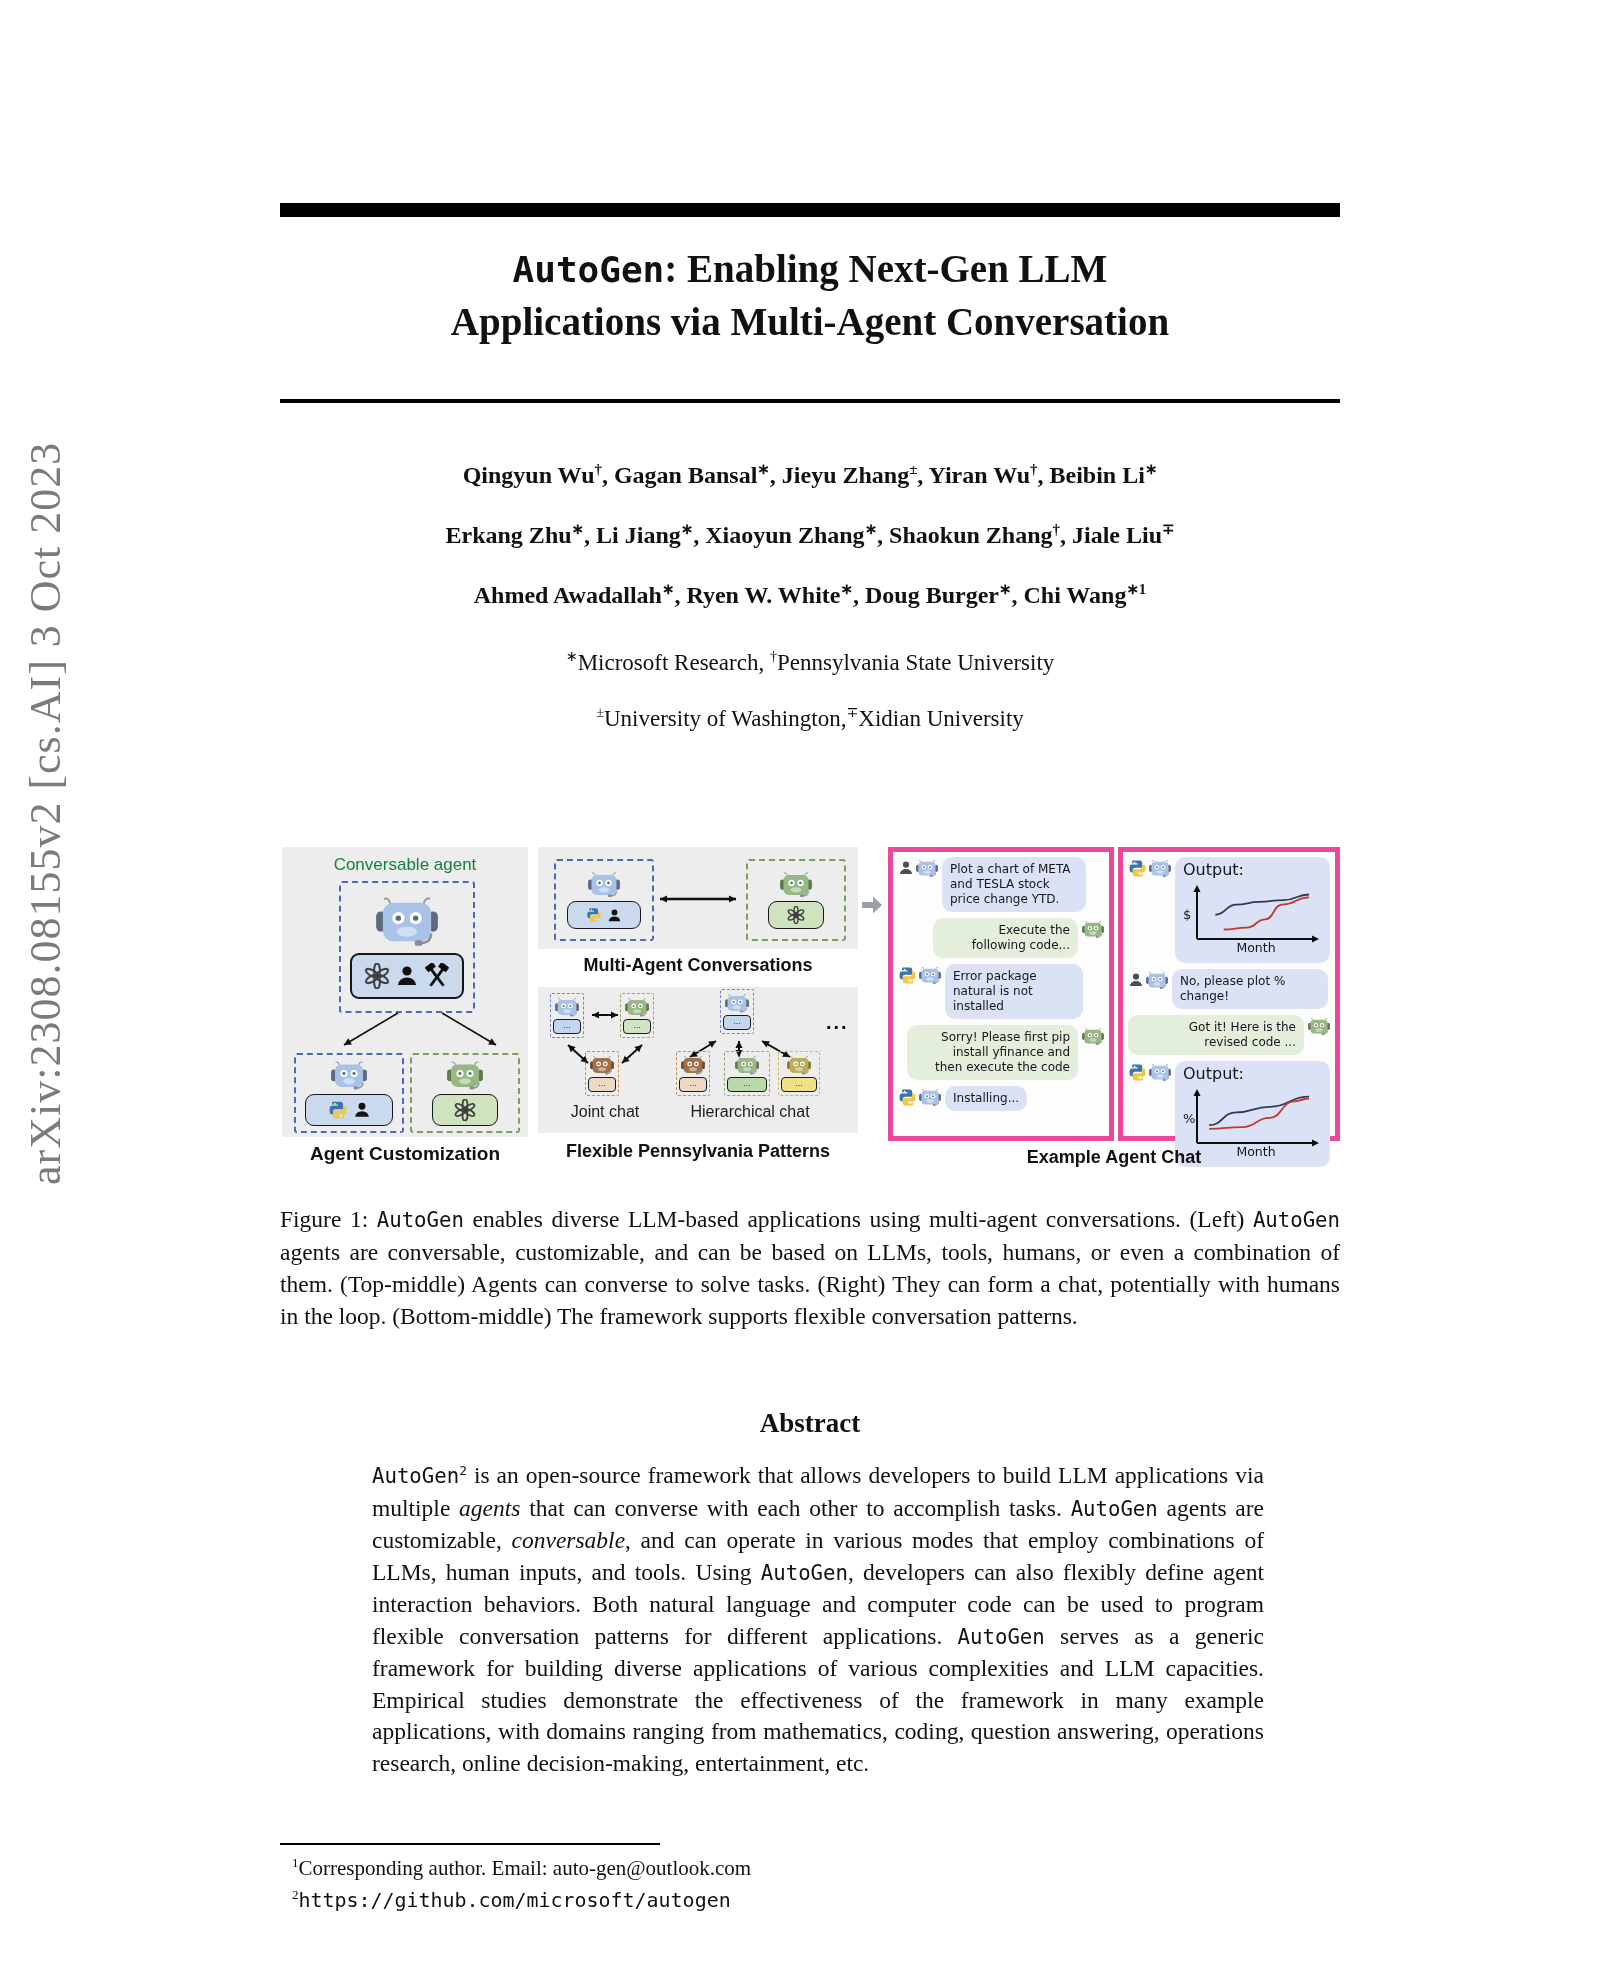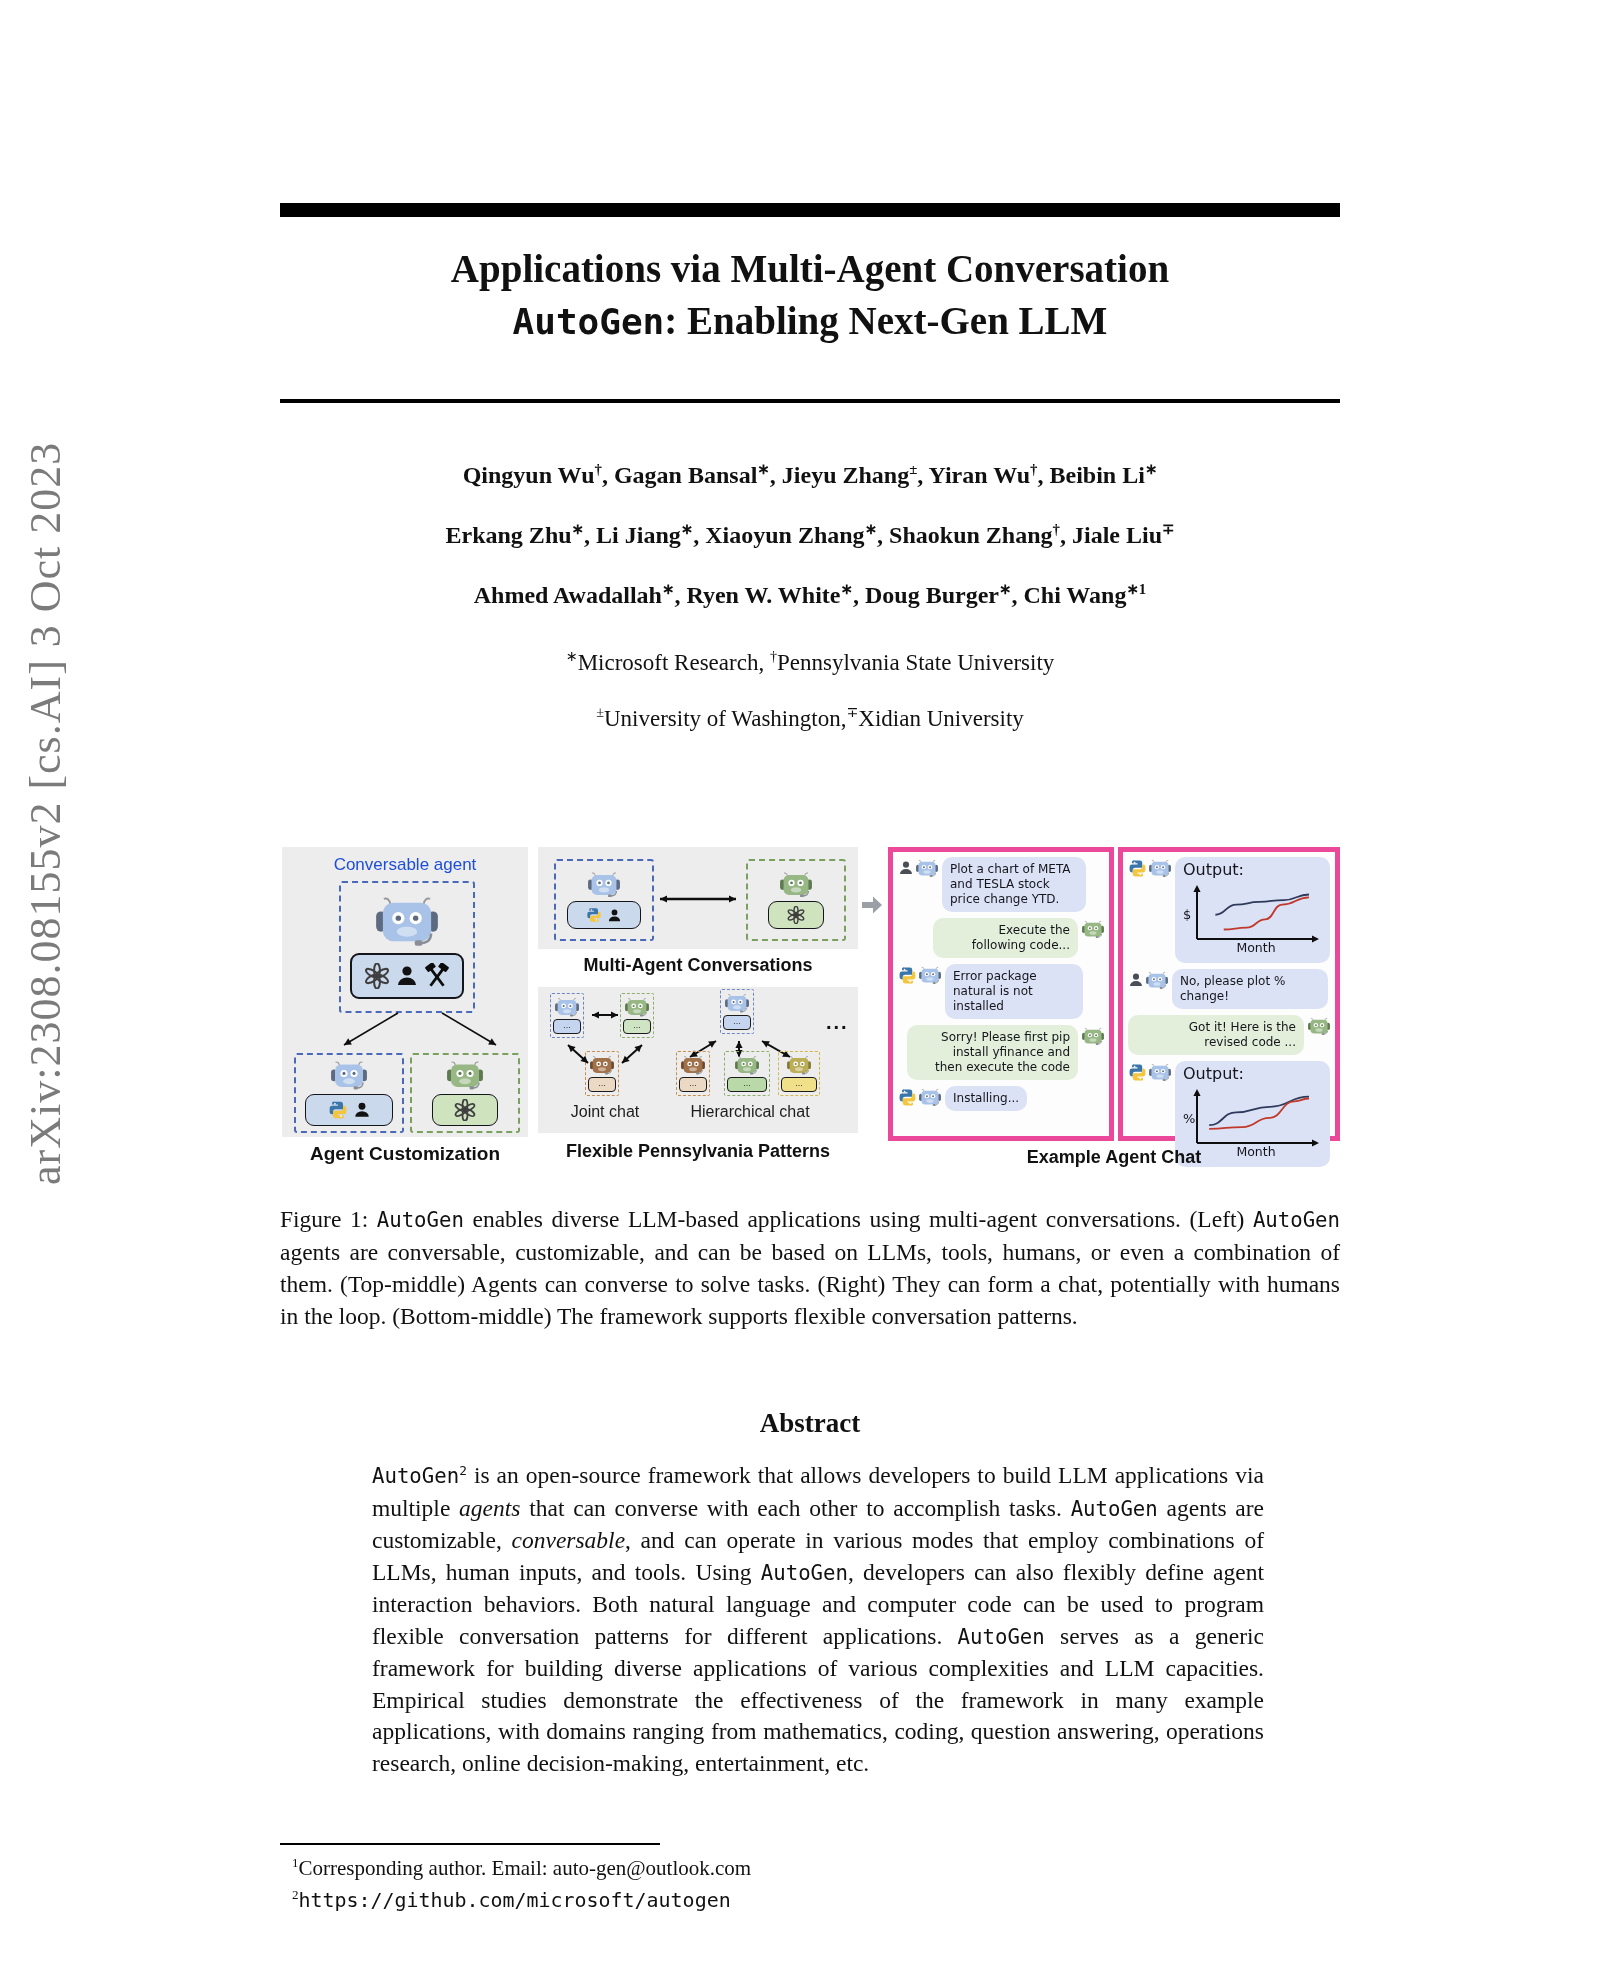--- a/index.html
+++ b/index.html
@@ -29,21 +29,21 @@
   .panel{position:absolute;background:#eeedee;}
   .panel-label{position:absolute;font-weight:bold;font-size:18px;color:#111;text-align:center;
                font-family:"Liberation Sans", sans-serif;}
   .agent-box{position:absolute;display:flex;flex-direction:column;align-items:center;
              justify-content:center;gap:6px;border:2px dashed #4a69b8;border-radius:3px;}
   .agent-box.green{border-color:#7aa05e;}
   .pill{display:flex;align-items:center;justify-content:center;gap:5px;
         background:#cbd9ec;border:2px solid #15151c;border-radius:9px;}
   .pill.greenbg{background:#cfe3bf;}
   .icon{display:inline-flex;align-items:center;justify-content:center;line-height:0;}
-  .cap-title{position:absolute;top:8px;left:0;width:100%;text-align:center;font-size:17px;color:#1d4ed8;}
+  .cap-title{position:absolute;top:8px;left:0;width:100%;text-align:center;font-size:17px;color:#15803d;}
 
   .mini{position:absolute;display:flex;flex-direction:column;align-items:center;gap:2px;
         border:1.6px dashed #7a8fd4;border-radius:2px;padding:3px 2px;background:transparent;}
   .mini .chest{border:1.4px solid #1b1b1b;border-radius:4px;font-size:9px;line-height:11px;
         text-align:center;color:#333;padding:0 2px;min-width:20px;height:13px;}
   .mini-label{position:absolute;font-size:16px;color:#1c1c1c;text-align:center;}
   .ellipsis{position:absolute;font-weight:bold;font-size:20px;letter-spacing:2px;color:#111;}
 
   .chatpanel{position:absolute;background:#fdfdfd;border:5px solid #ec4899;padding:5px;box-sizing:border-box;}
   .msg{display:flex;gap:4px;margin-bottom:6px;align-items:flex-start;}
@@ -66,22 +66,22 @@
   .footnotes .seg-mono{font-size:0.95em;}
 </style>
 </head>
 <body>
 
 <div class="abs arxiv">arXiv:2308.08155v2  [cs.AI]  3 Oct 2023</div>
 
 <div class="abs rule" style="left:280px;top:203px;width:1060px;height:14px;"></div>
 
 <div class="abs title ctr">
+  <div><span class="seg-mono">AutoGen</span><span>: Enabling Next-Gen LLM</span></div>
   <div>Applications via Multi-Agent Conversation</div>
-  <div><span class="seg-mono">AutoGen</span><span>: Enabling Next-Gen LLM</span></div>
 </div>
 
 <div class="abs rule" style="left:280px;top:399px;width:1060px;height:4px;"></div>
 
 <div class="abs authors ctr" style="top:462px;"><span>Qingyun Wu<sup>†</sup></span><span>, </span><span>Gagan Bansal<sup>∗</sup></span><span>, </span><span>Jieyu Zhang<sup>±</sup></span><span>, </span><span>Yiran Wu<sup>†</sup></span><span>, </span><span>Beibin Li<sup>∗</sup></span></div>
 <div class="abs authors ctr" style="top:522px;"><span>Erkang Zhu<sup>∗</sup></span><span>, </span><span>Li Jiang<sup>∗</sup></span><span>, </span><span>Xiaoyun Zhang<sup>∗</sup></span><span>, </span><span>Shaokun Zhang<sup>†</sup></span><span>, </span><span>Jiale Liu<sup>∓</sup></span></div>
 <div class="abs authors ctr" style="top:582px;"><span>Ahmed Awadallah<sup>∗</sup></span><span>, </span><span>Ryen W. White<sup>∗</sup></span><span>, </span><span>Doug Burger<sup>∗</sup></span><span>, </span><span>Chi Wang<sup>∗1</sup></span></div>
 
 <div class="abs affil ctr" style="top:650px;"><span><sup>∗</sup></span><span>Microsoft Research, </span><span><sup>†</sup></span><span>Pennsylvania State University</span></div>
 <div class="abs affil ctr" style="top:706px;"><span><sup>±</sup></span><span>University of Washington,</span><span><sup>∓</sup></span><span>Xidian University</span></div>

